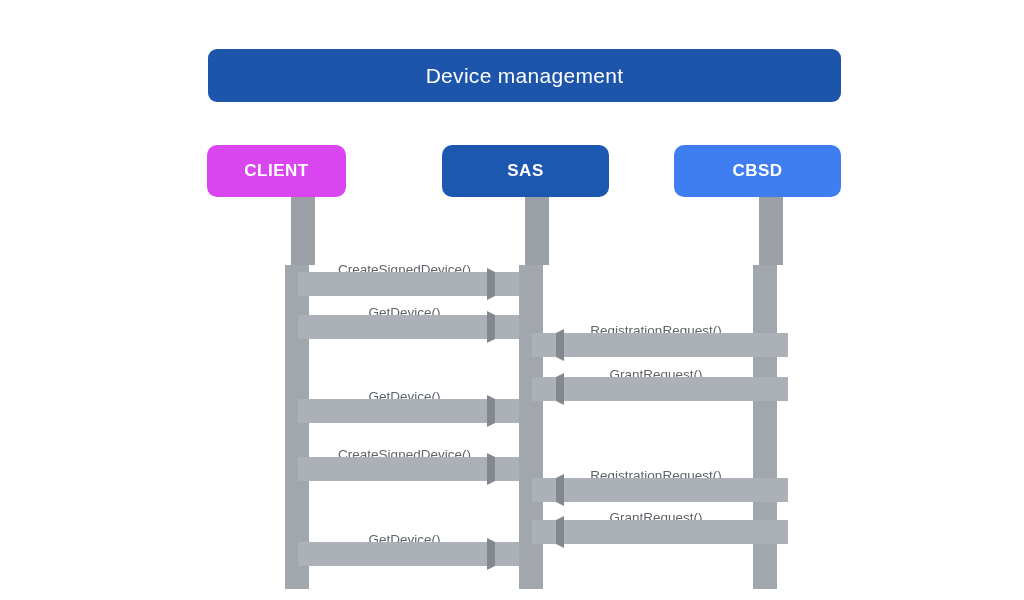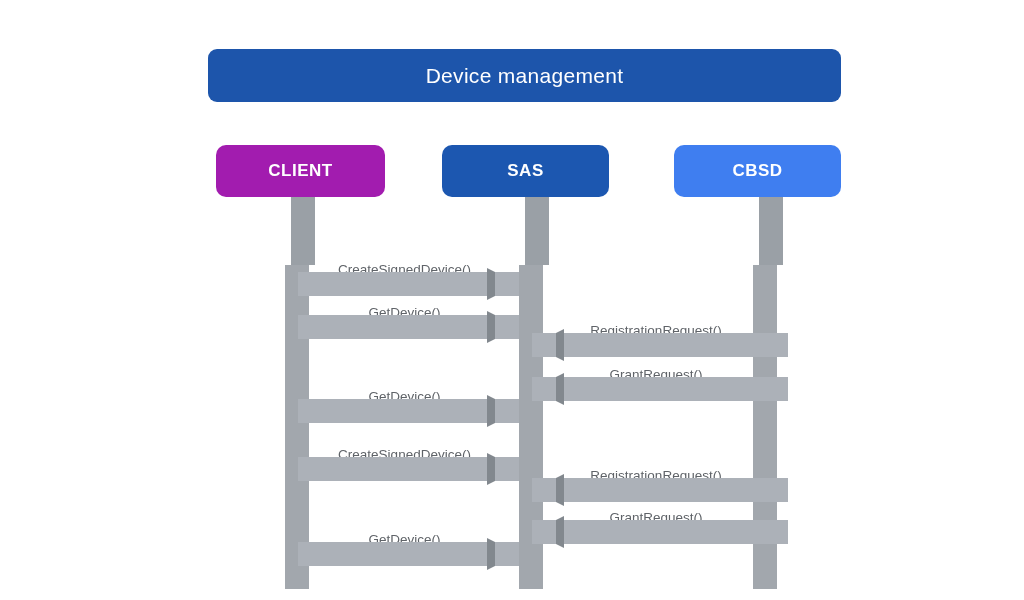--- a/index.html
+++ b/index.html
@@ -14,21 +14,21 @@
     background:#1D55AB; border-radius:9px;
     display:flex; align-items:center; justify-content:center;
   }
   .title-bar span { color:#ffffff; font-size:21px; letter-spacing:0.3px; }
   
   .actor {
     position:absolute; top:121px; height:52px; border-radius:10px;
     display:flex; align-items:center; justify-content:center;
     color:#ffffff; font-size:17px; font-weight:bold; letter-spacing:0.5px;
   }
-  .actor-client { left:192px; width:169px; background:#a21caf; }
+  .actor-client { left:183px; width:139px; background:#d946ef; }
   .actor-sas   { left:418px; width:167px; background:#1C57B0; }
   .actor-cbsd  { left:650px; width:167px; background:#3F7EF0; }
   
   .lifeline { position:absolute; top:173px; width:1px; height:68px; background:#9AA0A6; }
   .ll-client { left:267px; }
   .ll-sas    { left:501px; }
   .ll-cbsd   { left:735px; }
   
   .activation { position:absolute; top:241px; width:13px; height:324px; background:#A2A7AD; }
   .act-client { left:261px; }

